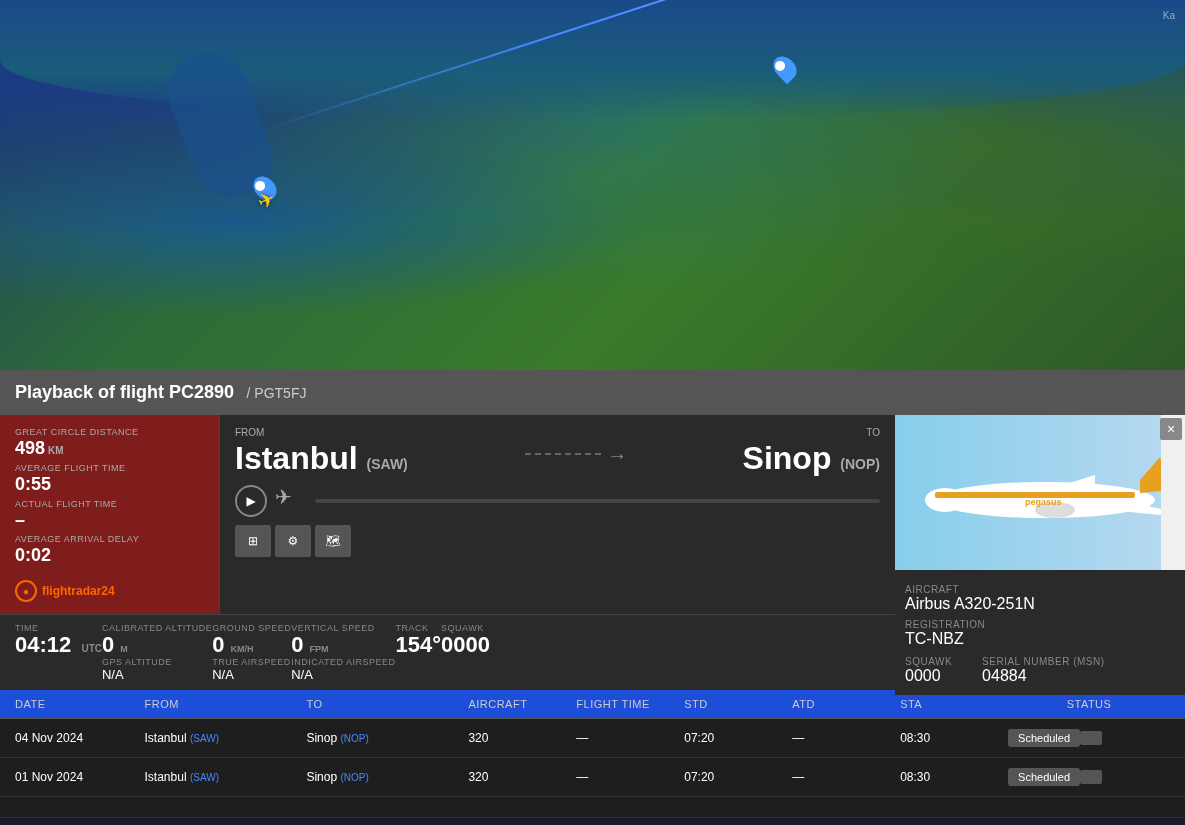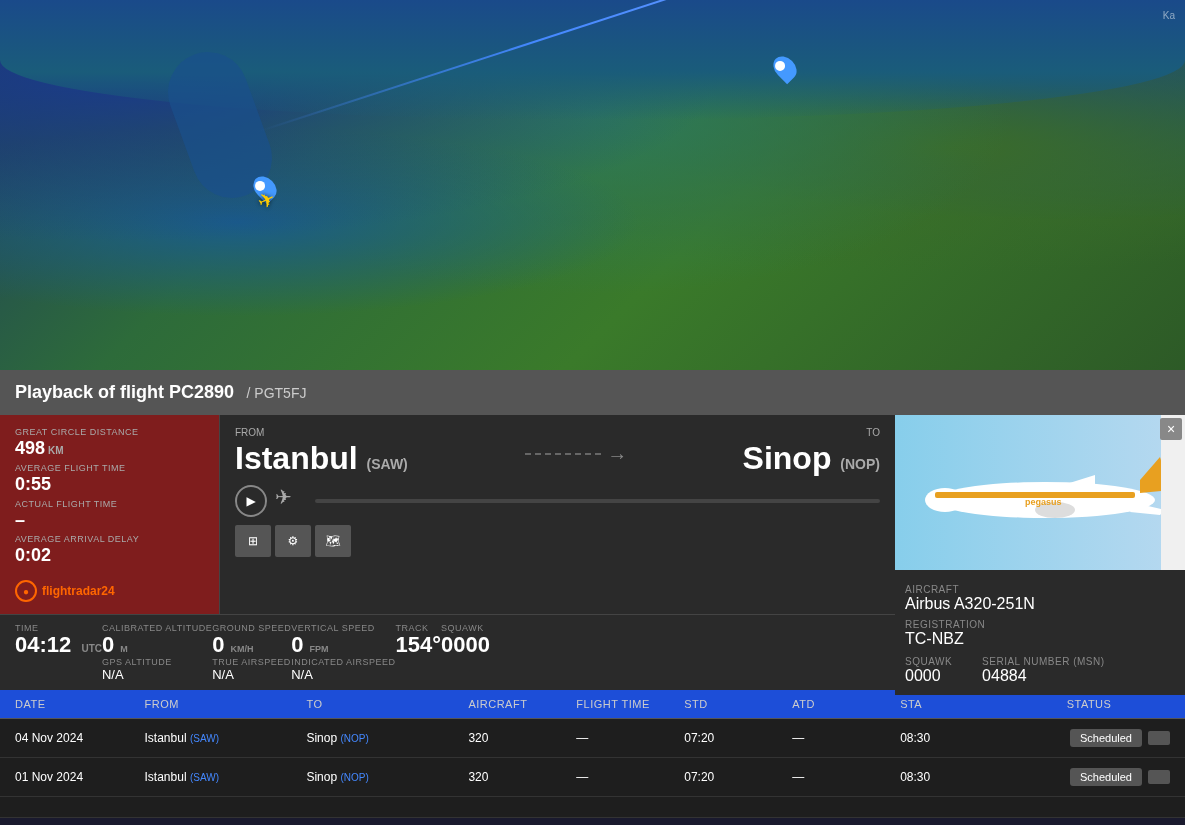--- a/index.html
+++ b/index.html
@@ -372,21 +372,21 @@
       display: flex;
       align-items: center;
       padding: 10px 15px;
       border-bottom: 1px solid #333;
       color: white;
       font-size: 12px;
     }
     .td { flex: 1; }
     .td-date { flex: 1.2; }
     .td-from, .td-to { flex: 1.5; }
-    .td-status { flex: 1.5; display: flex; align-items: center; justify-content: flex-end; gap: 6px; }
+    .td-status { flex: 1.5; display: flex; align-items: center; justify-content: flex-start; }
 
     .city-link { color: white; }
     .code-tag { color: #4488ff; font-size: 10px; }
     .status-badge {
       padding: 3px 10px;
       border-radius: 3px;
       font-size: 11px;
       background: #555;
       color: white;
     }

